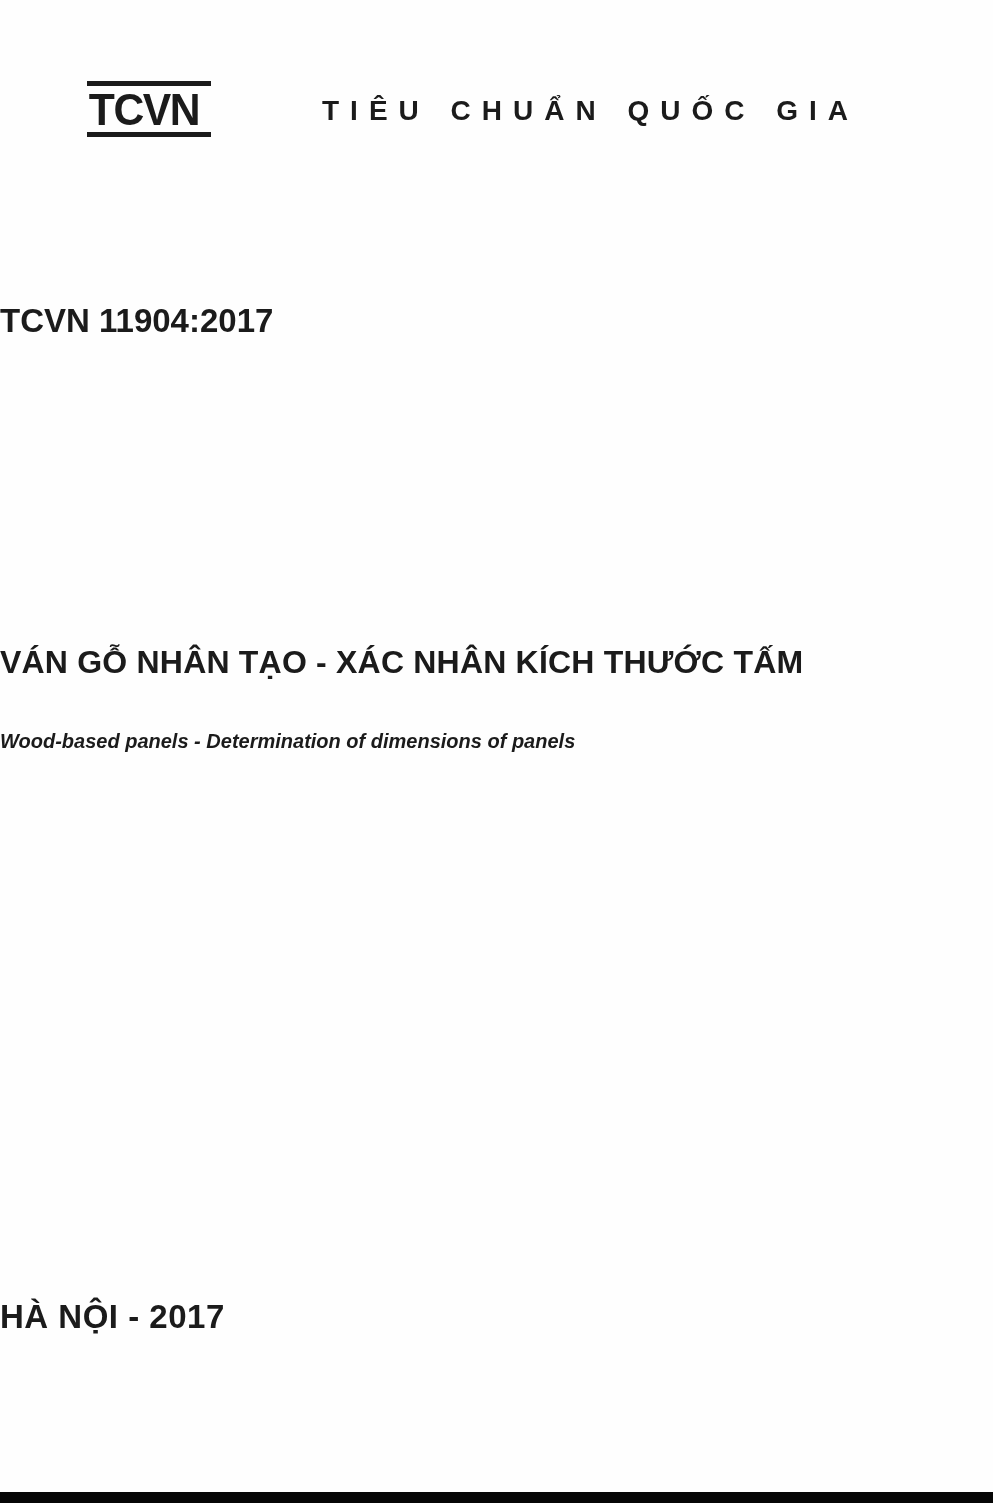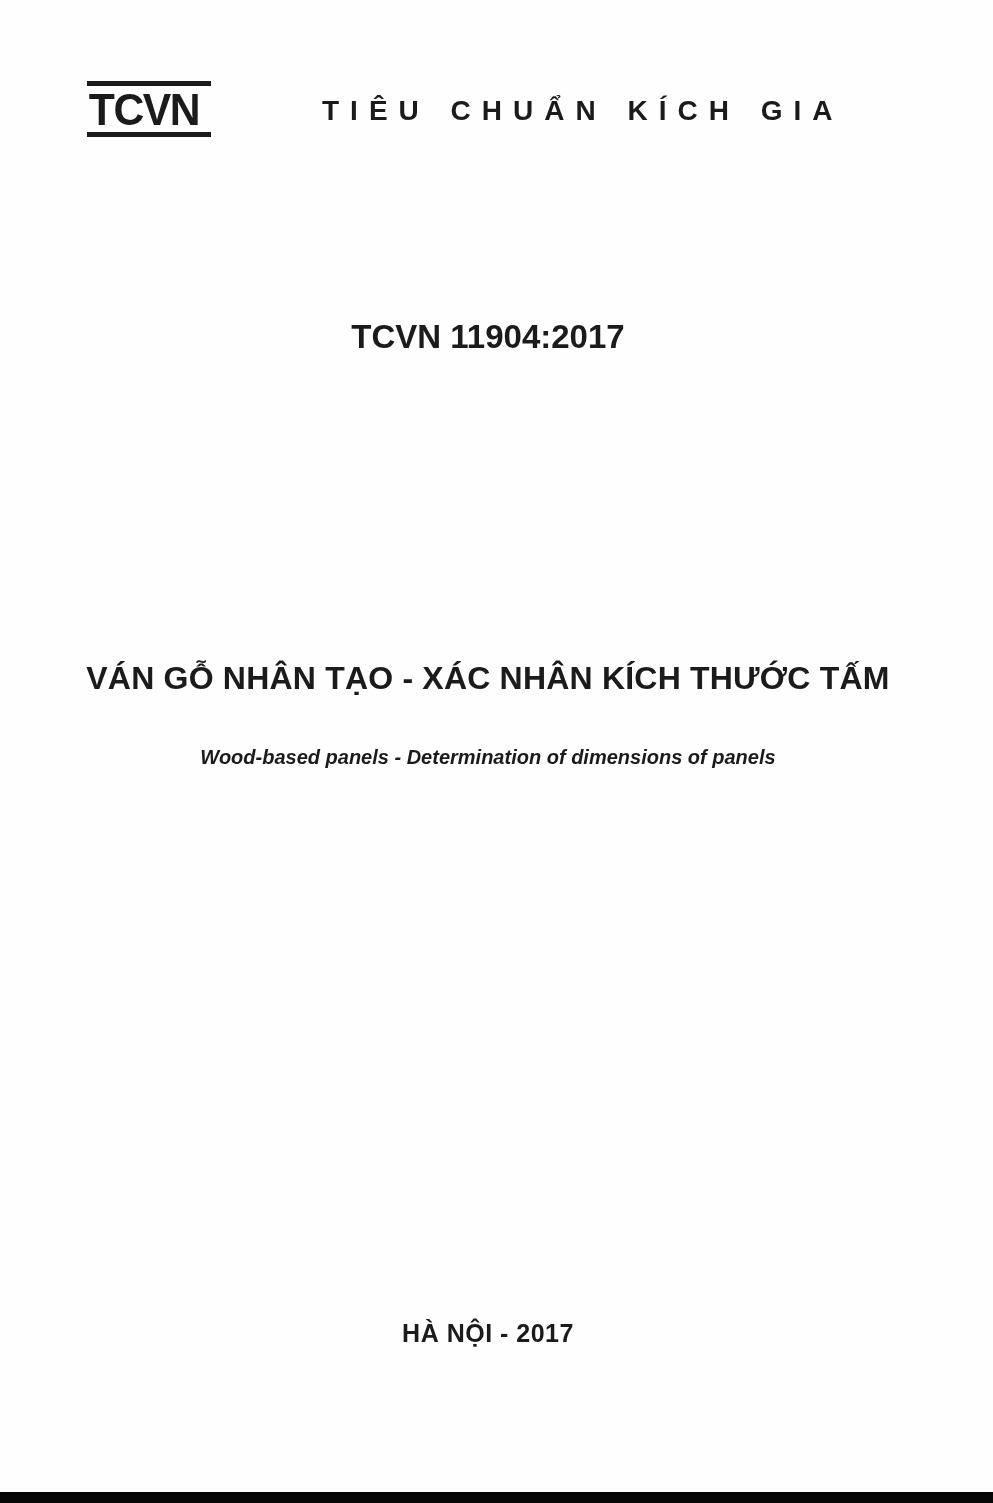--- a/index.html
+++ b/index.html
@@ -49,22 +49,20 @@
     line-height: 34px;
     letter-spacing: 11px;
     word-spacing: 2px;
     white-space: nowrap;
   }
   
   .centered {
     position: absolute;
     left: 0;
     width: 976px;
-    text-align: center;
-    margin-top: 16px;
   }
   .designations {
     top: 300px;
     font-size: 33px;
     font-weight: bold;
     line-height: 42px;
   }
   .title-vi {
     top: 642px;
     font-size: 32px;
@@ -75,21 +73,21 @@
   }
   .title-en {
     top: 728px;
     font-size: 20px;
     font-weight: bold;
     font-style: italic;
     line-height: 26px;
   }
   .imprint {
     top: 1302px;
-    font-size: 25px;
+    font-size: 33px;
     font-weight: bold;
     line-height: 30px;
     letter-spacing: 0.5px;
   }
   
   .bottom-rule {
     position: absolute;
     left: 0;
     bottom: 0;
     width: 100%;
@@ -99,21 +97,21 @@
 </style>
 </head>
 <body>
 
 <div class="page">
 
   <div class="logo-box">
     <span class="logo-text">TCVN</span>
   </div>
 
-  <div class="doc-type">TIÊU CHUẨN KÍCH GIA</div>
+  <div class="doc-type">TIÊU CHUẨN QUỐC GIA</div>
 
   <div class="centered designations">
     <div>TCVN 11904:2017</div>
   </div>
 
   <div class="centered title-vi">VÁN GỖ NHÂN TẠO - XÁC NHÂN KÍCH THƯỚC TẤM</div>
 
   <div class="centered title-en">Wood-based panels - Determination of dimensions of panels</div>
 
   <div class="centered imprint">HÀ NỘI - 2017</div>

